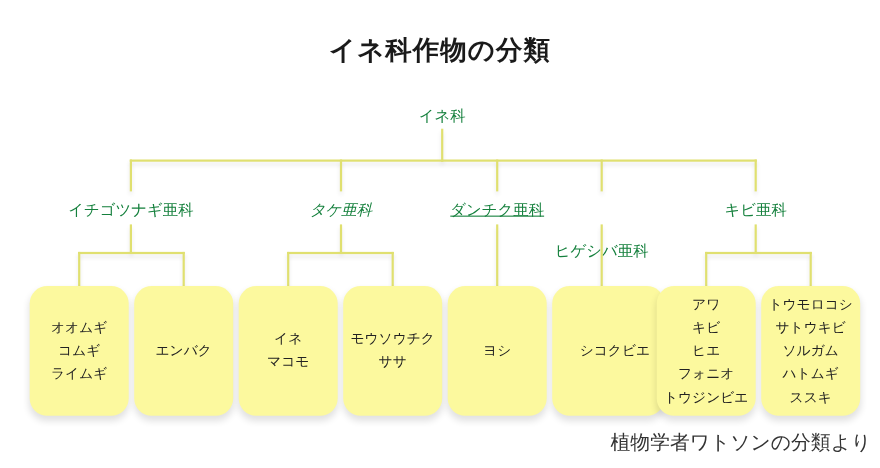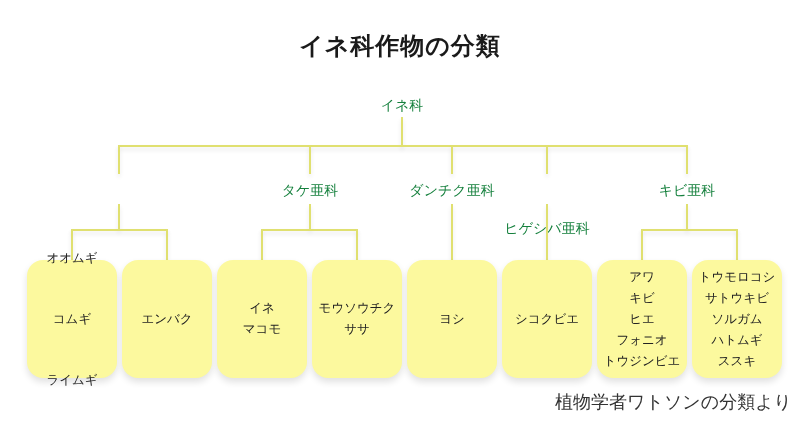--- a/index.html
+++ b/index.html
@@ -77,22 +77,23 @@
   <div class="node-label" style="left:402px; top:97px;">イネ科</div>
 
   <div class="line" style="left:401px; top:117px; width:2px; height:30px;"></div>
   <div class="line" style="left:118px; top:145px; width:570px; height:2px;"></div>
   <div class="line" style="left:118px; top:145px; width:2px; height:29px;"></div>
   <div class="line" style="left:309px; top:145px; width:2px; height:29px;"></div>
   <div class="line" style="left:451px; top:145px; width:2px; height:29px;"></div>
   <div class="line" style="left:546px; top:145px; width:2px; height:29px;"></div>
   <div class="line" style="left:686px; top:145px; width:2px; height:29px;"></div>
 
-  <div class="node-label" style="left:310px; top:182px;">タケ亜科</div>
-  <div class="node-label" style="left:452px; top:182px;">ダンチク亜科</div>
+  <div class="node-label" style="left:119px; top:182px;">イチゴツナギ亜科</div>
+  <div class="node-label" style="left:310px; top:182px;font-style:italic;">タケ亜科</div>
+  <div class="node-label" style="left:452px; top:182px;text-decoration:underline;">ダンチク亜科</div>
   <div class="node-label" style="left:547px; top:182px;margin-top:38px;">ヒゲシバ亜科</div>
   <div class="node-label" style="left:687px; top:182px;">キビ亜科</div>
 
   <div class="line" style="left:118px; top:204px; width:2px; height:26px;"></div>
   <div class="line" style="left:71px; top:229px; width:97px; height:2px;"></div>
   <div class="line" style="left:71px; top:229px; width:2px; height:31px;"></div>
   <div class="line" style="left:166px; top:229px; width:2px; height:31px;"></div>
 
   <div class="line" style="left:309px; top:204px; width:2px; height:26px;"></div>
   <div class="line" style="left:261px; top:229px; width:97px; height:2px;"></div>
@@ -100,21 +101,21 @@
   <div class="line" style="left:356px; top:229px; width:2px; height:31px;"></div>
 
   <div class="line" style="left:451px; top:204px; width:2px; height:56px;"></div>
   <div class="line" style="left:546px; top:204px; width:2px; height:56px;"></div>
 
   <div class="line" style="left:686px; top:204px; width:2px; height:26px;"></div>
   <div class="line" style="left:641px; top:229px; width:97px; height:2px;"></div>
   <div class="line" style="left:641px; top:229px; width:2px; height:31px;"></div>
   <div class="line" style="left:736px; top:229px; width:2px; height:31px;"></div>
 
-  <div class="leaf-box" style="left:27px;gap:40px;">
+  <div class="leaf-box" style="left:27px;">
     <div class="box-item">オオムギ</div>
     <div class="box-item">コムギ</div>
     <div class="box-item">ライムギ</div>
   </div>
 
   <div class="leaf-box" style="left:122px;">
     <div class="box-item">エンバク</div>
   </div>
 
   <div class="leaf-box" style="left:217px;text-align:right;">
@@ -124,21 +125,21 @@
 
   <div class="leaf-box" style="left:312px;">
     <div class="box-item">モウソウチク</div>
     <div class="box-item">ササ</div>
   </div>
 
   <div class="leaf-box" style="left:407px;text-align:center;">
     <div class="box-item">ヨシ</div>
   </div>
 
-  <div class="leaf-box" style="left:502px;">
+  <div class="leaf-box" style="left:502px;padding-left:12px;">
     <div class="box-item">シコクビエ</div>
   </div>
 
   <div class="leaf-box" style="left:597px;">
     <div class="box-item">アワ</div>
     <div class="box-item">キビ</div>
     <div class="box-item">ヒエ</div>
     <div class="box-item">フォニオ</div>
     <div class="box-item">トウジンビエ</div>
   </div>

